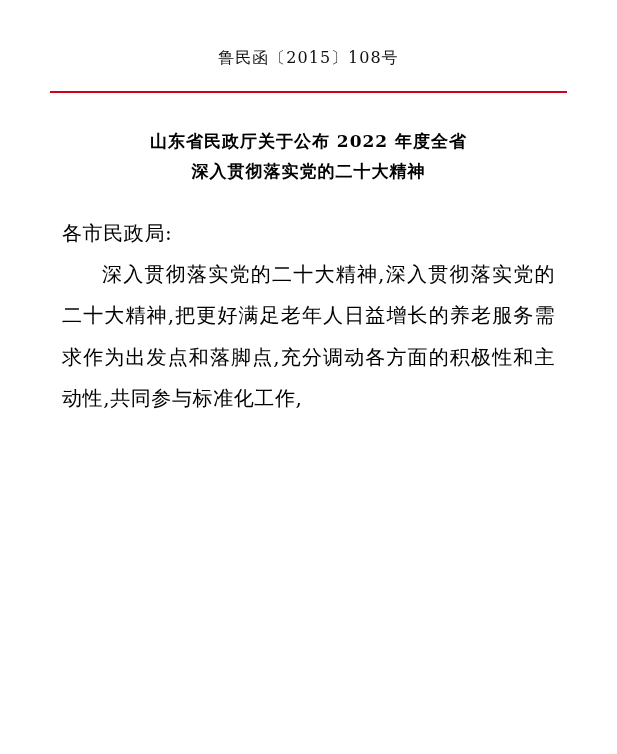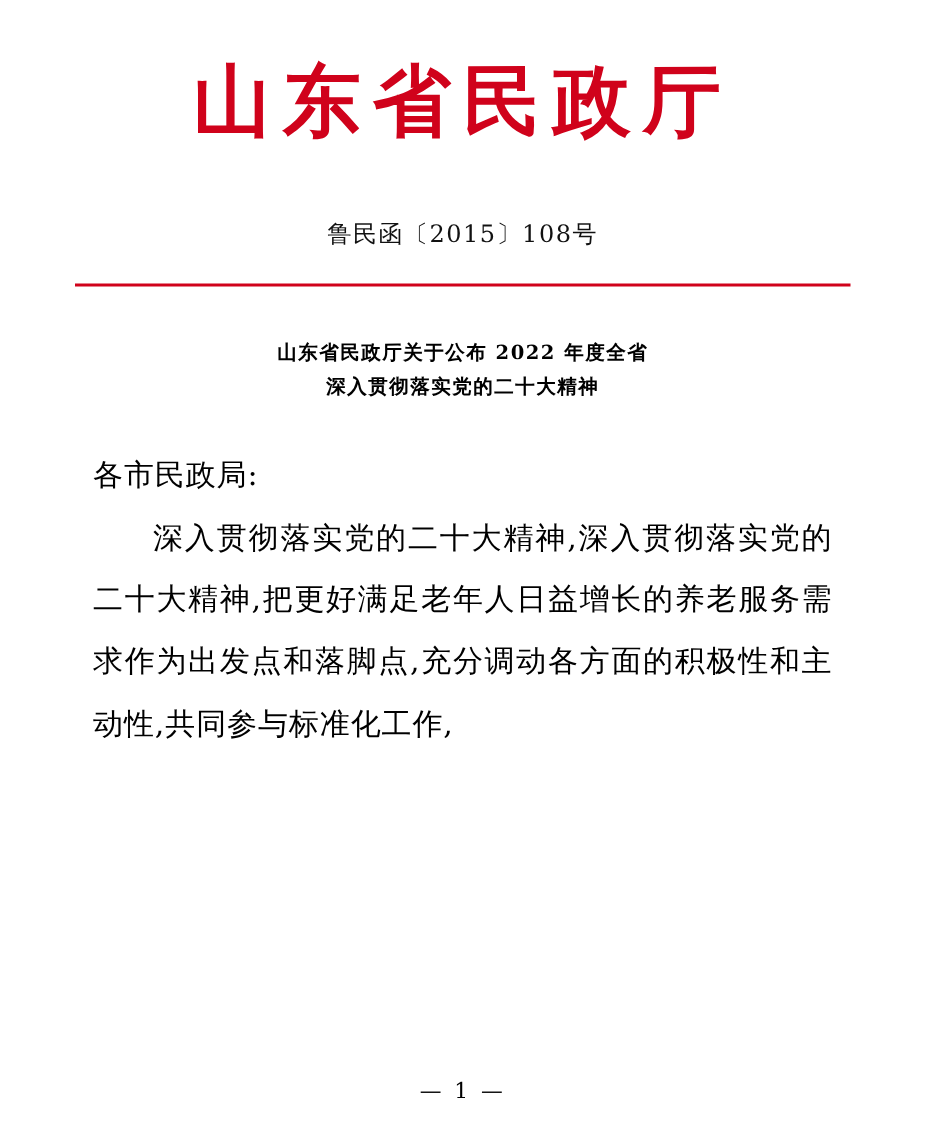--- a/index.html
+++ b/index.html
@@ -46,21 +46,21 @@
     height: 2px;
     background: #d0021b;
     margin: 22px auto 0 auto;
   }
   .title-block {
     text-align: center;
     margin-top: 34px;
     padding: 0 60px;
   }
   .title-line {
-    font-size: 13px;
+    font-size: 17px;
     font-weight: bold;
     line-height: 1.75;
     letter-spacing: 1px;
     color: #000000;
   }
   .body-block {
     margin-top: 26px;
     padding: 0 62px;
   }
   .para {
@@ -83,23 +83,20 @@
     font-size: 14.5px;
     letter-spacing: 2px;
     color: #000000;
   }
 </style>
 </head>
 <body>
 
 <div class="page">
 
-  <div class="masthead">
-    <div class="masthead-title">山东省民政厅</div>
-  </div>
 
   <div class="doc-number">鲁民函〔2015〕108号</div>
 
   <div class="red-rule"></div>
 
   <div class="title-block">
     <div class="title-line">山东省民政厅关于公布 2022 年度全省</div>
     <div class="title-line">深入贯彻落实党的二十大精神</div>
   </div>
 

